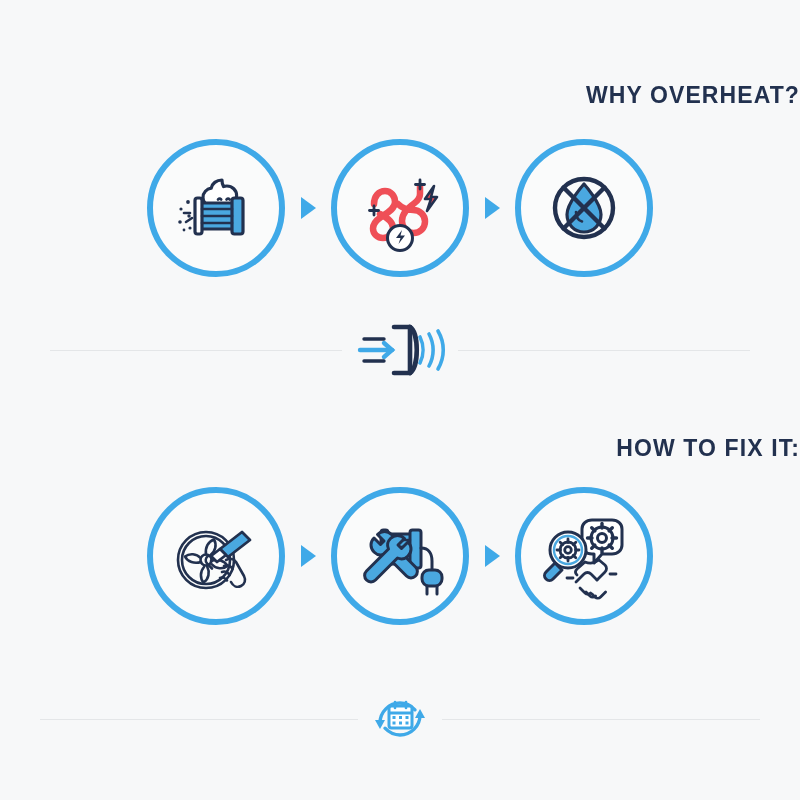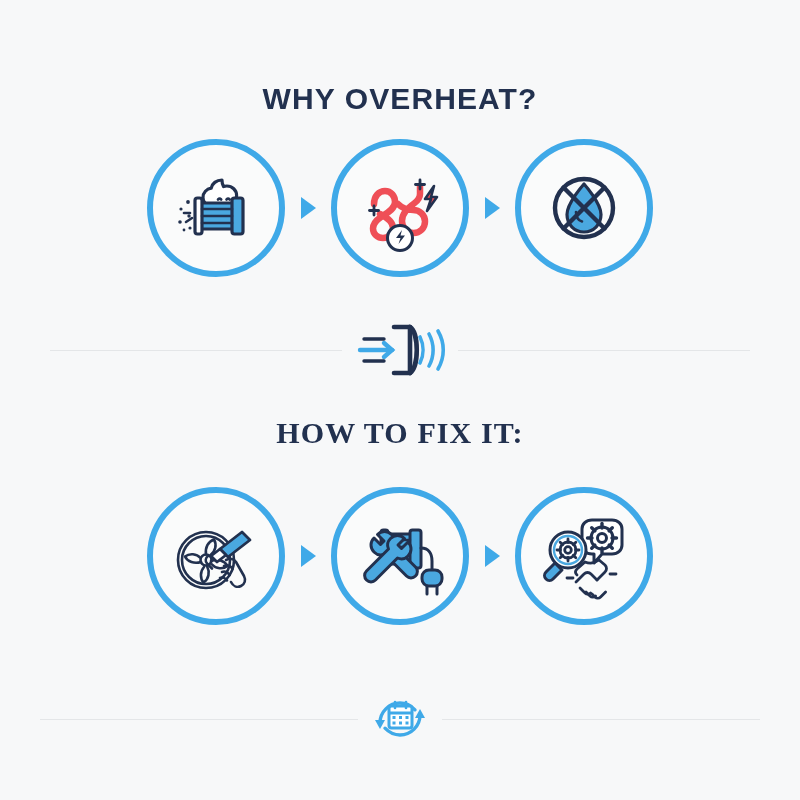--- a/index.html
+++ b/index.html
@@ -19,29 +19,29 @@
     inset: 0;
     width: 800px;
     height: 800px;
   }
 
   
   .section-title {
     position: absolute;
     left: 0;
     width: 800px;
-    text-align: center;
+    text-align: right;
     color: #22314f;
     font-weight: 700;
-    font-size: 30px;
+    font-size: 23px;
     letter-spacing: 1.1px;
     font-family: "Liberation Sans", sans-serif;
   }
   #title-why  { top: 82px; }
-  #title-fix  { top: 416px; font-family: Liberation Serif, serif; }
+  #title-fix  { top: 435px; }
 
   
   .step-row {
     position: absolute;
     left: 0;
     width: 800px;
     height: 160px;
     display: flex;
     align-items: center;
     justify-content: center;

